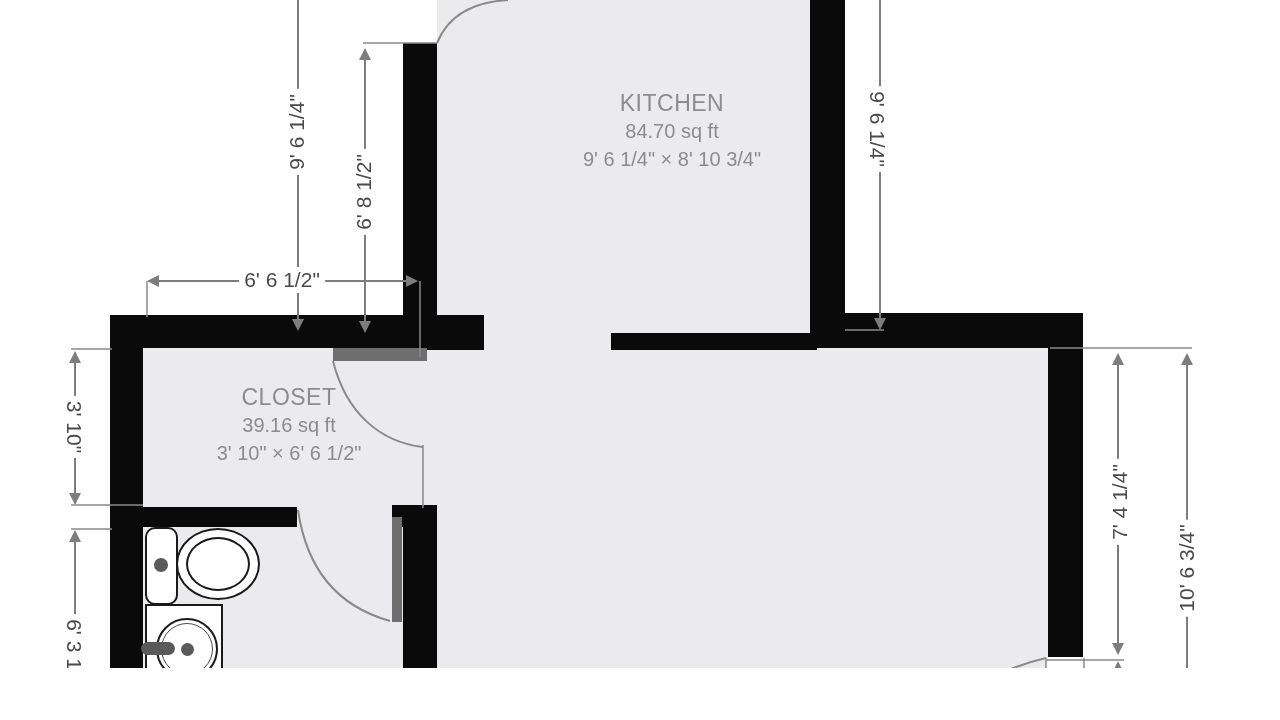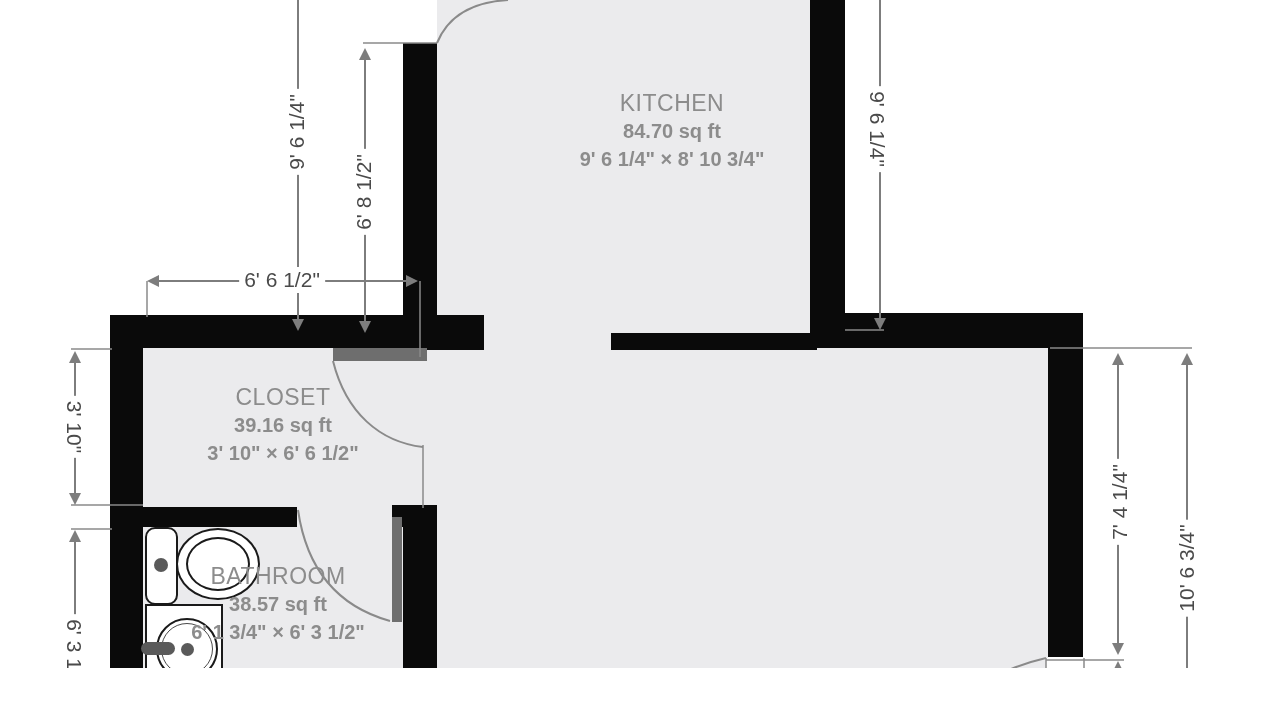--- a/index.html
+++ b/index.html
@@ -18,21 +18,21 @@
   .svg-ext{stroke:#8a8a8a;stroke-width:1.5;fill:none;}
   .svg-arc{stroke:#8a8a8a;stroke-width:2;fill:none;}
   .svg-arrow{fill:var(--line);stroke:none;}
   .fixture{position:absolute;background:#fff;border:2px solid var(--fixture-outline);
     box-sizing:border-box;z-index:25;}
   .round{border-radius:50%;}
   .solid{background:#5a5a5a;border:none;}
   .room-label{position:absolute;transform:translate(-50%,-50%);text-align:center;
     color:var(--room-text);z-index:40;white-space:nowrap;line-height:28px;}
   .room-name{font-size:23px;letter-spacing:.5px;}
-  .room-line{font-size:20px;font-weight:bold;}
+  .room-line{font-size:20px;}
   .dim{position:absolute;color:var(--dim-text);font-size:21px;background:var(--background);
     padding:1px 5px;white-space:nowrap;z-index:30;}
   .dim.h{transform:translate(-50%,-50%);}
   .dim.ccw{transform:translate(-50%,-50%) rotate(-90deg);}
   .dim.cw{transform:translate(-50%,-50%) rotate(90deg);}
 </style>
 </head>
 <body>
 
 <div class="canvas">
@@ -113,29 +113,24 @@
   <div class="fixture solid" style="left:141px;top:642px;width:34px;height:13px;border-radius:7px;"></div>
   <div class="fixture round solid" style="left:181px;top:643px;width:13px;height:13px;"></div>
   <div class="fixture" style="left:152px;top:692px;width:249px;height:40px;border-radius:8px;border-width:2.5px;"></div>
   <div class="fixture" style="left:166px;top:702px;width:216px;height:32px;border-radius:14px;background:transparent;"></div>
 
   <div class="room-label" style="left:672px;top:131px;">
     <div class="room-name">KITCHEN</div>
     <div class="room-line">84.70 sq ft</div>
     <div class="room-line">9' 6 1/4" × 8' 10 3/4"</div>
   </div>
-  <div class="room-label" style="left:283px;top:425px;">
+  <div class="room-label" style="left:289px;top:425px;">
     <div class="room-name">CLOSET</div>
     <div class="room-line">39.16 sq ft</div>
     <div class="room-line">3' 10" × 6' 6 1/2"</div>
-  </div>
-  <div class="room-label" style="left:278px;top:604px;">
-    <div class="room-name">BATHROOM</div>
-    <div class="room-line">38.57 sq ft</div>
-    <div class="room-line">6' 1 3/4" × 6' 3 1/2"</div>
   </div>
 
   <div class="dim ccw" style="left:297px;top:132px;">9' 6 1/4"</div>
   <div class="dim ccw" style="left:364px;top:192px;">6' 8 1/2"</div>
   <div class="dim h" style="left:282px;top:280px;">6' 6 1/2"</div>
   <div class="dim cw" style="left:74px;top:427px;">3' 10"</div>
   <div class="dim cw" style="left:74px;top:657px;">6' 3 1/2"</div>
   <div class="dim cw" style="left:877px;top:129px;">9' 6 1/4"</div>
   <div class="dim ccw" style="left:1120px;top:502px;">7' 4 1/4"</div>
   <div class="dim ccw" style="left:1187px;top:568px;">10' 6 3/4"</div>

